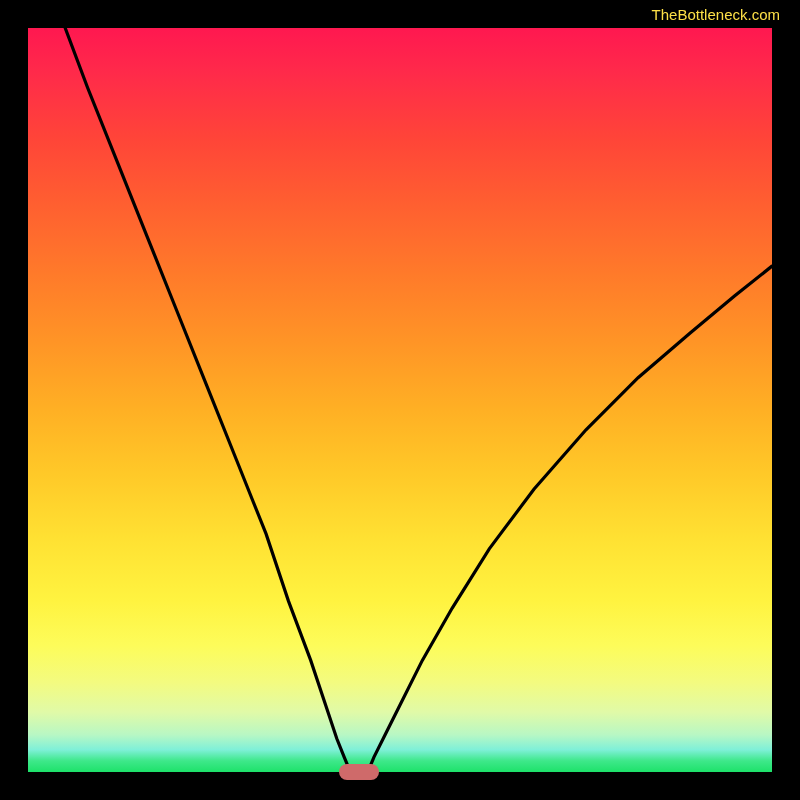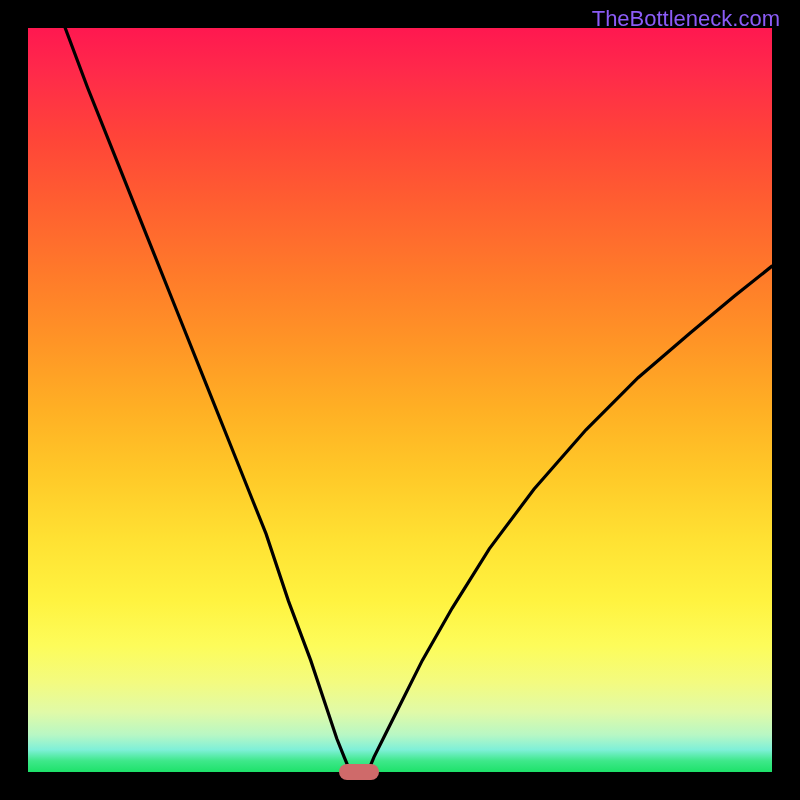--- a/index.html
+++ b/index.html
@@ -8,22 +8,22 @@
     height: 800px;
     background: #000;
     position: relative;
     font-family: Arial, sans-serif;
     overflow: hidden;
   }
   .attribution {
     position: absolute;
     top: 6px;
     right: 20px;
-    color: #8b5cf6;
-    font-size: 22px;
+    color: #fde047;
+    font-size: 15px;
     font-weight: 500;
     z-index: 10;
   }
   .plot-area {
     position: absolute;
     left: 28px;
     top: 28px;
     width: 744px;
     height: 744px;
     background: linear-gradient(to bottom,

